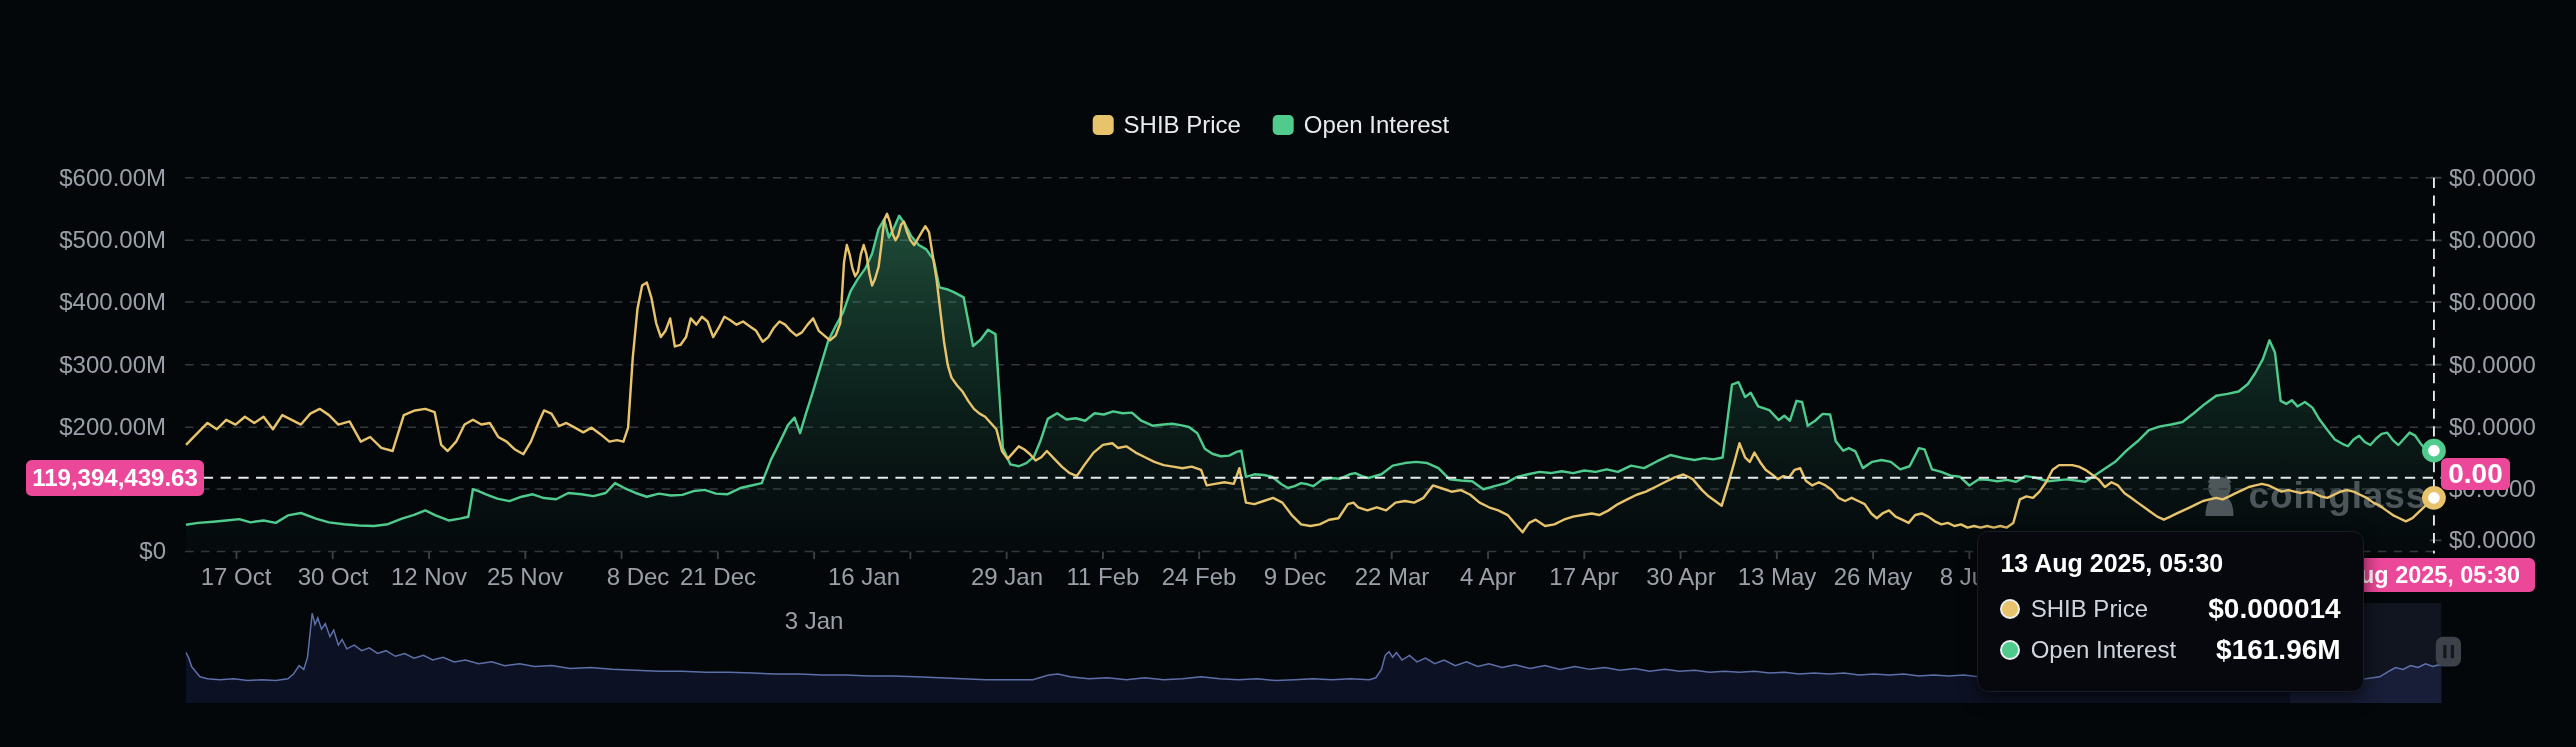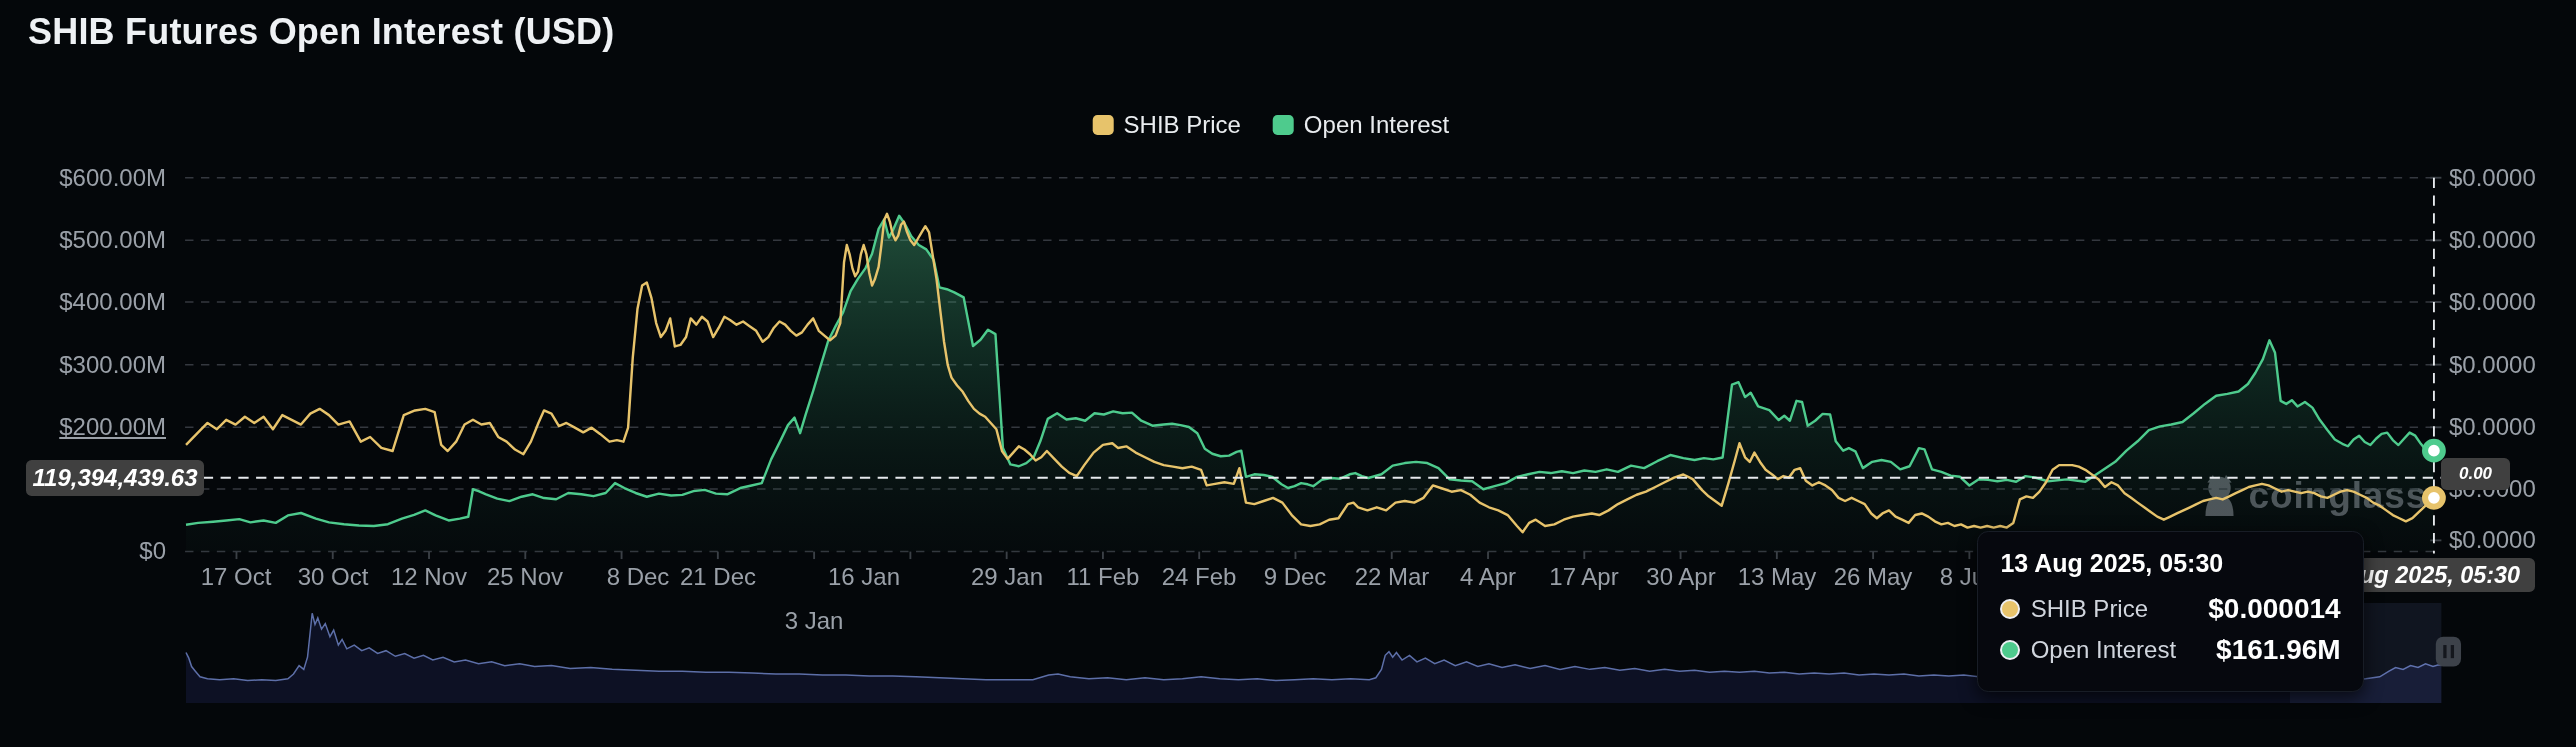--- a/index.html
+++ b/index.html
@@ -10,36 +10,35 @@
   .legend-item{display:flex;align-items:center;gap:10.3px;cursor:pointer;}
   .legend-swatch{width:20.6px;height:20.6px;border-radius:4.7px;}
   .legend-label{font-size:24px;color:#e9ecef;}
   #watermark{position:absolute;left:2198px;top:473px;display:flex;align-items:center;gap:7.5px;opacity:.55;z-index:1;}
   #watermark .wm-text{font-size:37px;font-weight:700;color:#9296a0;letter-spacing:0.9px;}
   #plot-svg{position:absolute;left:0;top:0;z-index:2;}
   .axis-label{position:absolute;font-size:24px;color:#9aa0a8;white-space:nowrap;z-index:3;}
   .y-left{text-align:right;width:140px;transform:translateY(-50%);}
   .y-right{text-align:left;transform:translateY(-50%);}
   .x-label{transform:translate(-50%,-50%);}
-  .badge{position:absolute;background:#404040;color:#fff;font-weight:700;border-radius:5.6px;display:flex;align-items:center;justify-content:center;z-index:5;font-style:italic;}
+  .badge{position:absolute;background:#ec4899;color:#fff;font-weight:700;border-radius:5.6px;display:flex;align-items:center;justify-content:center;z-index:5;}
   #oi-badge{left:26px;top:460px;width:178px;height:36px;font-size:24px;}
-  #price-badge{left:2441px;top:458px;width:69px;height:32px;font-size:17px;}
+  #price-badge{left:2441px;top:458px;width:69px;height:32px;font-size:28px;}
   #date-badge{top:558px;right:41px;height:34px;font-size:23.4px;padding:0 15px;border-radius:5.6px;z-index:6;}
   #tooltip{position:absolute;left:1977px;top:531px;width:387px;height:161px;background:#06080e;border:0.9px solid #181d26;border-radius:11.2px;box-shadow:0 5.6px 17px rgba(0,0,0,.65);z-index:10;padding:17px 22.4px;box-sizing:border-box;}
   #tooltip .tt-title{font-size:25px;font-weight:700;color:#fff;margin-bottom:15px;}
   .tt-row{display:flex;align-items:center;margin-top:9.3px;}
   .tt-dot{width:16px;height:16px;border-radius:50%;border:2.8px solid #edeff3;margin-right:10.3px;flex:0 0 auto;}
   .tt-label{font-size:24px;color:#d0d5dd;flex:1 1 auto;}
   .tt-value{font-size:28px;font-weight:700;color:#fff;}
 </style>
 </head>
 <body>
 
 <div id="stage">
-  <div id="chart-title">SHIB Futures Open Interest (USD)</div>
 
   <div id="legend">
       <div class="legend-item">
         <span class="legend-swatch" style="background: rgb(231, 195, 107);"></span>
         <span class="legend-label">SHIB Price</span>
       </div>
       <div class="legend-item">
         <span class="legend-swatch" style="background: rgb(78, 203, 141);"></span>
         <span class="legend-label">Open Interest</span>
       </div>
@@ -117,21 +116,21 @@
       <line x1="2604" y1="190" x2="2604" y2="592" stroke="#e6e9ed" stroke-width="2" stroke-dasharray="11 8"></line>
       <circle cx="2604" cy="482.0" r="9.5" fill="#fff" stroke="#4ecb8d" stroke-width="6.5"></circle>
       <circle cx="2604" cy="532.5" r="9.5" fill="#fff" stroke="#e7c36b" stroke-width="6.5"></circle>
     </svg>
 
   <div id="axis-labels">
       <div class="axis-label y-left" style="left: 26px; top: 178px;">$600.00M</div>
       <div class="axis-label y-left" style="left: 26px; top: 240px;">$500.00M</div>
       <div class="axis-label y-left" style="left: 26px; top: 302px;">$400.00M</div>
       <div class="axis-label y-left" style="left: 26px; top: 365px;">$300.00M</div>
-      <div class="axis-label y-left" style="left: 26px; top: 427px; text-decoration: underline;">$200.00M</div>
+      <div class="axis-label y-left" style="left: 26px; top: 427px;">$200.00M</div>
       <div class="axis-label y-left" style="left: 26px; top: 551px;">$0</div>
       <div class="axis-label y-right" style="left: 2449px; top: 178px;">$0.0000</div>
       <div class="axis-label y-right" style="left: 2449px; top: 240px;">$0.0000</div>
       <div class="axis-label y-right" style="left: 2449px; top: 302px;">$0.0000</div>
       <div class="axis-label y-right" style="left: 2449px; top: 365px;">$0.0000</div>
       <div class="axis-label y-right" style="left: 2449px; top: 427px;">$0.0000</div>
       <div class="axis-label y-right" style="left: 2449px; top: 489px;">$0.0000</div>
       <div class="axis-label y-right" style="left: 2449px; top: 540px;">$0.0000</div>
       <div class="axis-label x-label" style="left: 236px; top: 577px;">17 Oct</div>
       <div class="axis-label x-label" style="left: 333px; top: 577px;">30 Oct</div>

